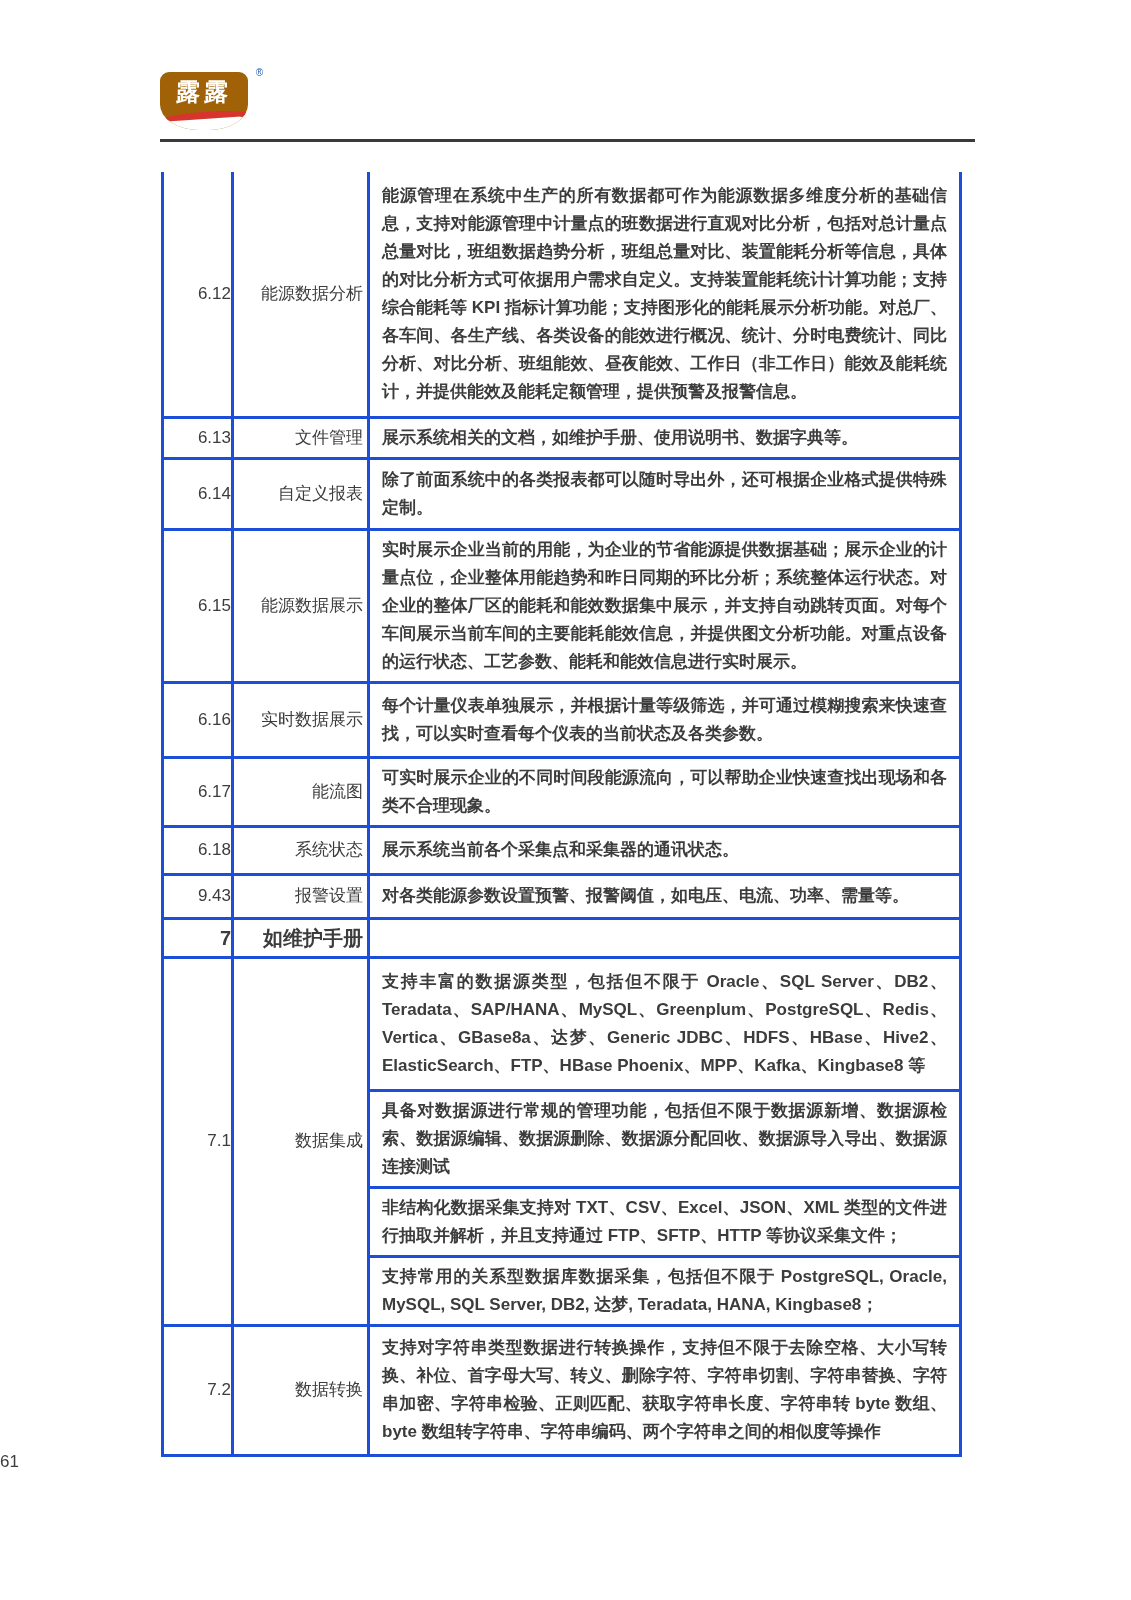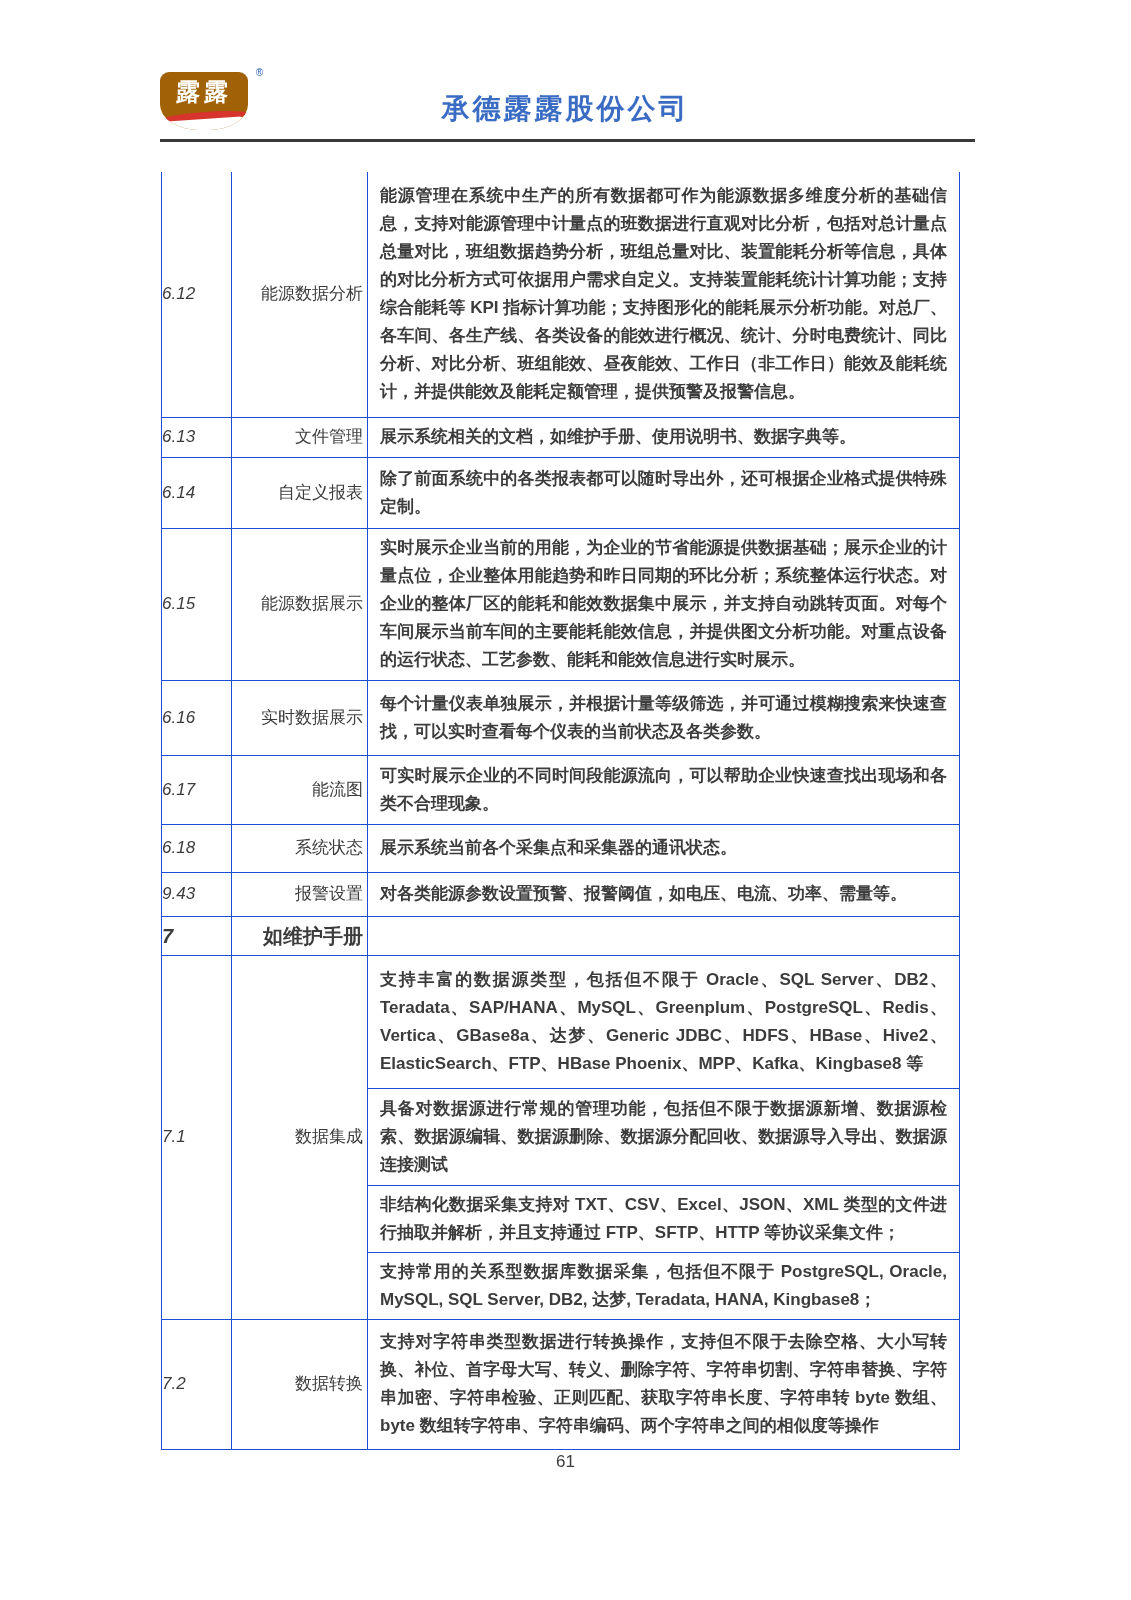--- a/index.html
+++ b/index.html
@@ -53,55 +53,54 @@
   }
 
   
   .features-table {
     position: absolute; left: 161px; top: 172px;
     width: 798px;
     border-collapse: collapse;
     table-layout: fixed;
   }
   .features-table td {
-    border: 1px solid #1d4ed8;
+    border: 3px solid #1d4ed8;
     font-size: 17px;
     line-height: 28px;
     color: #3c3c3c;
     vertical-align: middle;
   }
   .features-table tr.first-row td { border-top: none; }
   .col-no { width: 70px; }
   .col-name { width: 136px; }
   .col-desc { width: 592px; }
-  td.num { text-align: left; font-style: italic; }
+  td.num { text-align: right; }
   td.nm  { text-align: right; padding: 2px 4px; }
   td.desc { padding: 5px 12px; text-align: justify; font-weight: bold; }
   tr.section-row td { font-weight: bold; font-size: 20px; }
 
   
   .page-footer {
     position: absolute; top: 1452px; left: 0; width: 1131px;
-    text-align: center; font-size: 17px; color: #3c3c3c;
+    text-align: left; font-size: 17px; color: #3c3c3c;
   }
 </style>
 </head>
 <body>
 
 <div class="page-header">
   <div class="logo">
     <div class="logo-shield">
       <span class="logo-chars">露露</span>
       <div class="logo-swoosh-white">
         <div class="logo-swoosh-red"></div>
       </div>
     </div>
     <span class="logo-reg">®</span>
   </div>
-  <div class="company-title">承德露露股份公司</div>
   <div class="header-rule"></div>
 </div>
 
 <table class="features-table">
   <colgroup>
     <col class="col-no">
       <col class="col-name">
       <col class="col-desc">
   </colgroup>
   <tbody>

